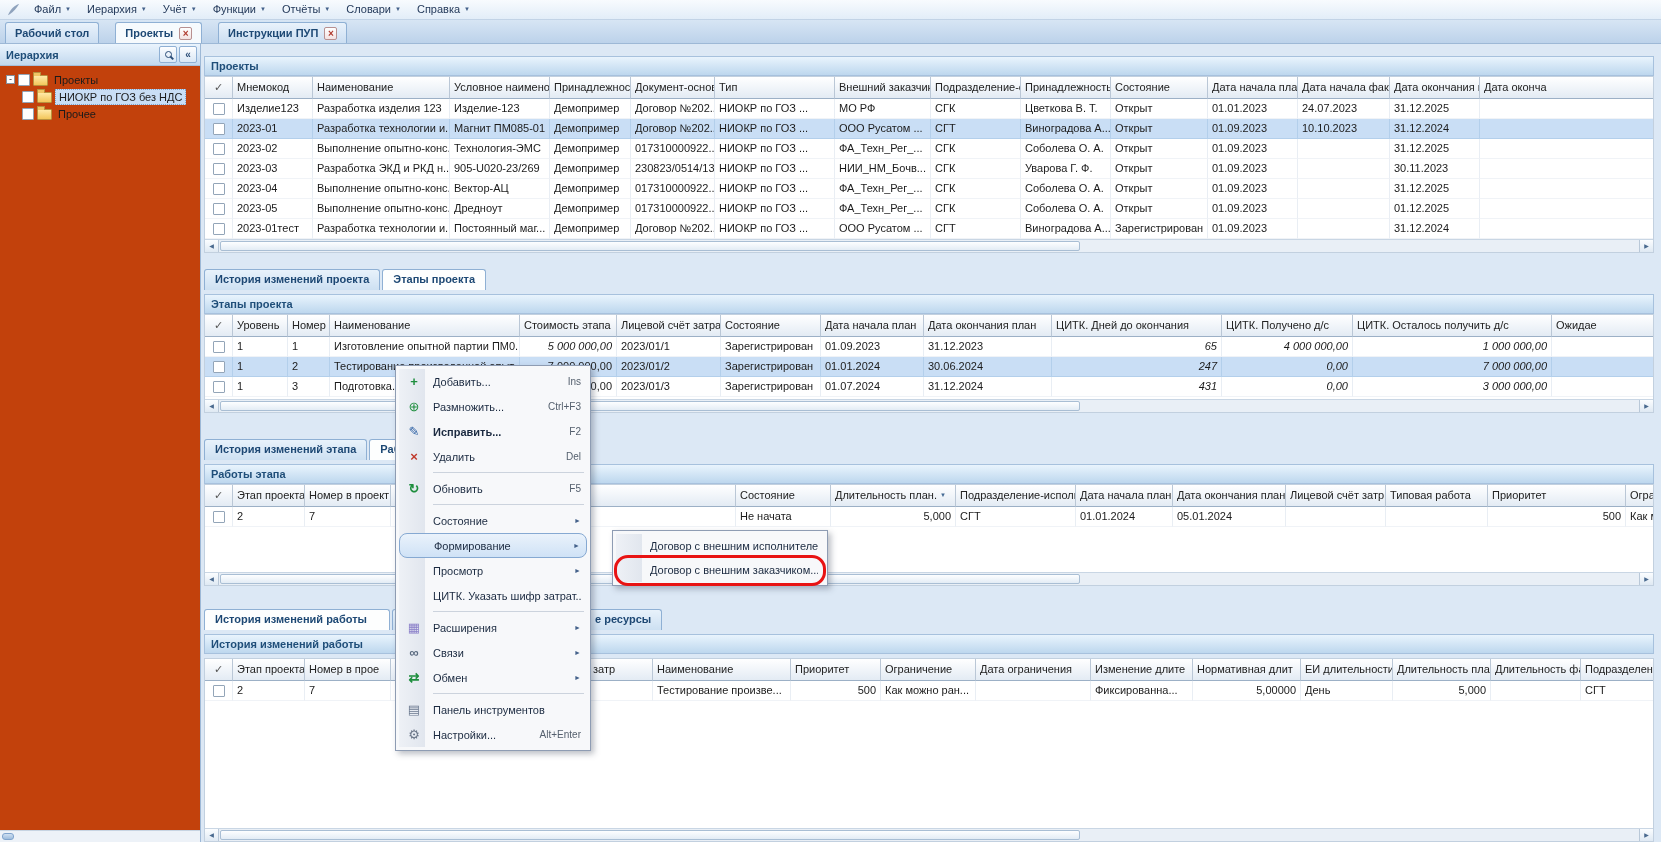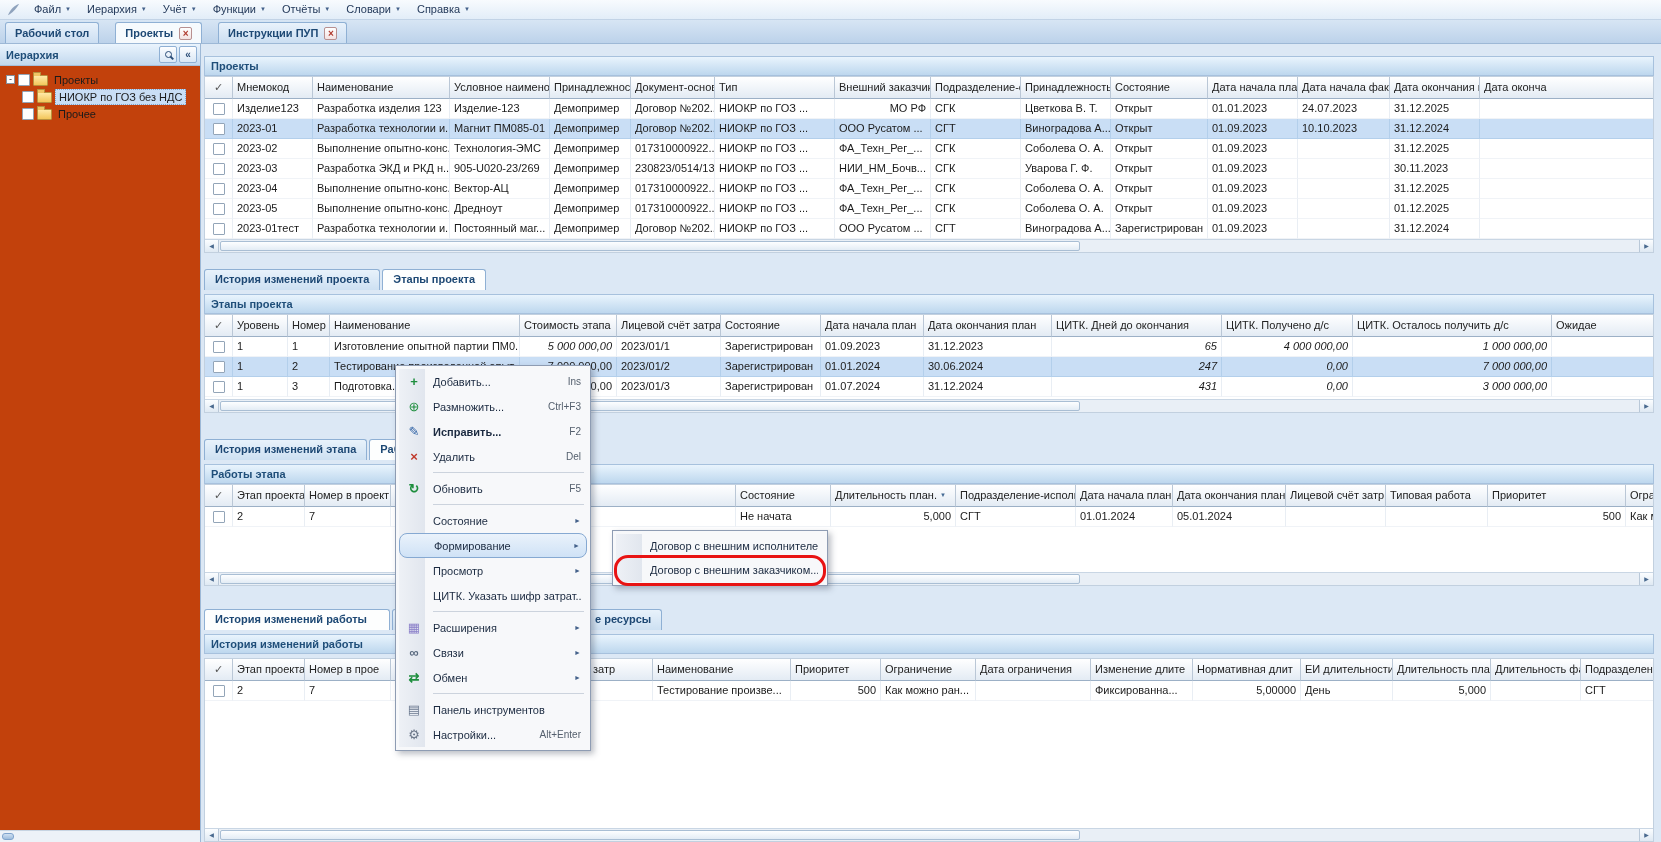--- a/index.html
+++ b/index.html
@@ -203,21 +203,21 @@
         <div class="drow">
           <div class="dc ck" style="width: 28px;">
             <span class="cb"></span>
           </div>
           <div class="dc" style="width: 80px;">Изделие123</div>
           <div class="dc" style="width: 137px;">Разработка изделия 123</div>
           <div class="dc" style="width: 100px;">Изделие-123</div>
           <div class="dc" style="width: 81px;">Демопример</div>
           <div class="dc" style="width: 84px;">Договор №202...</div>
           <div class="dc" style="width: 120px;">НИОКР по ГОЗ ...</div>
-          <div class="dc" style="width: 96px; text-align: right;">МО РФ</div>
+          <div class="dc" style="width: 96px;">МО РФ</div>
           <div class="dc" style="width: 90px;">СГК</div>
           <div class="dc" style="width: 90px;">Цветкова В. Т.</div>
           <div class="dc" style="width: 97px;">Открыт</div>
           <div class="dc" style="width: 90px;">01.01.2023</div>
           <div class="dc" style="width: 92px;">24.07.2023</div>
           <div class="dc" style="width: 90px;">31.12.2025</div>
           <div class="dc" style="width: 175px;"></div>
         </div>
         <div class="drow sel">
           <div class="dc ck" style="width: 28px;">

